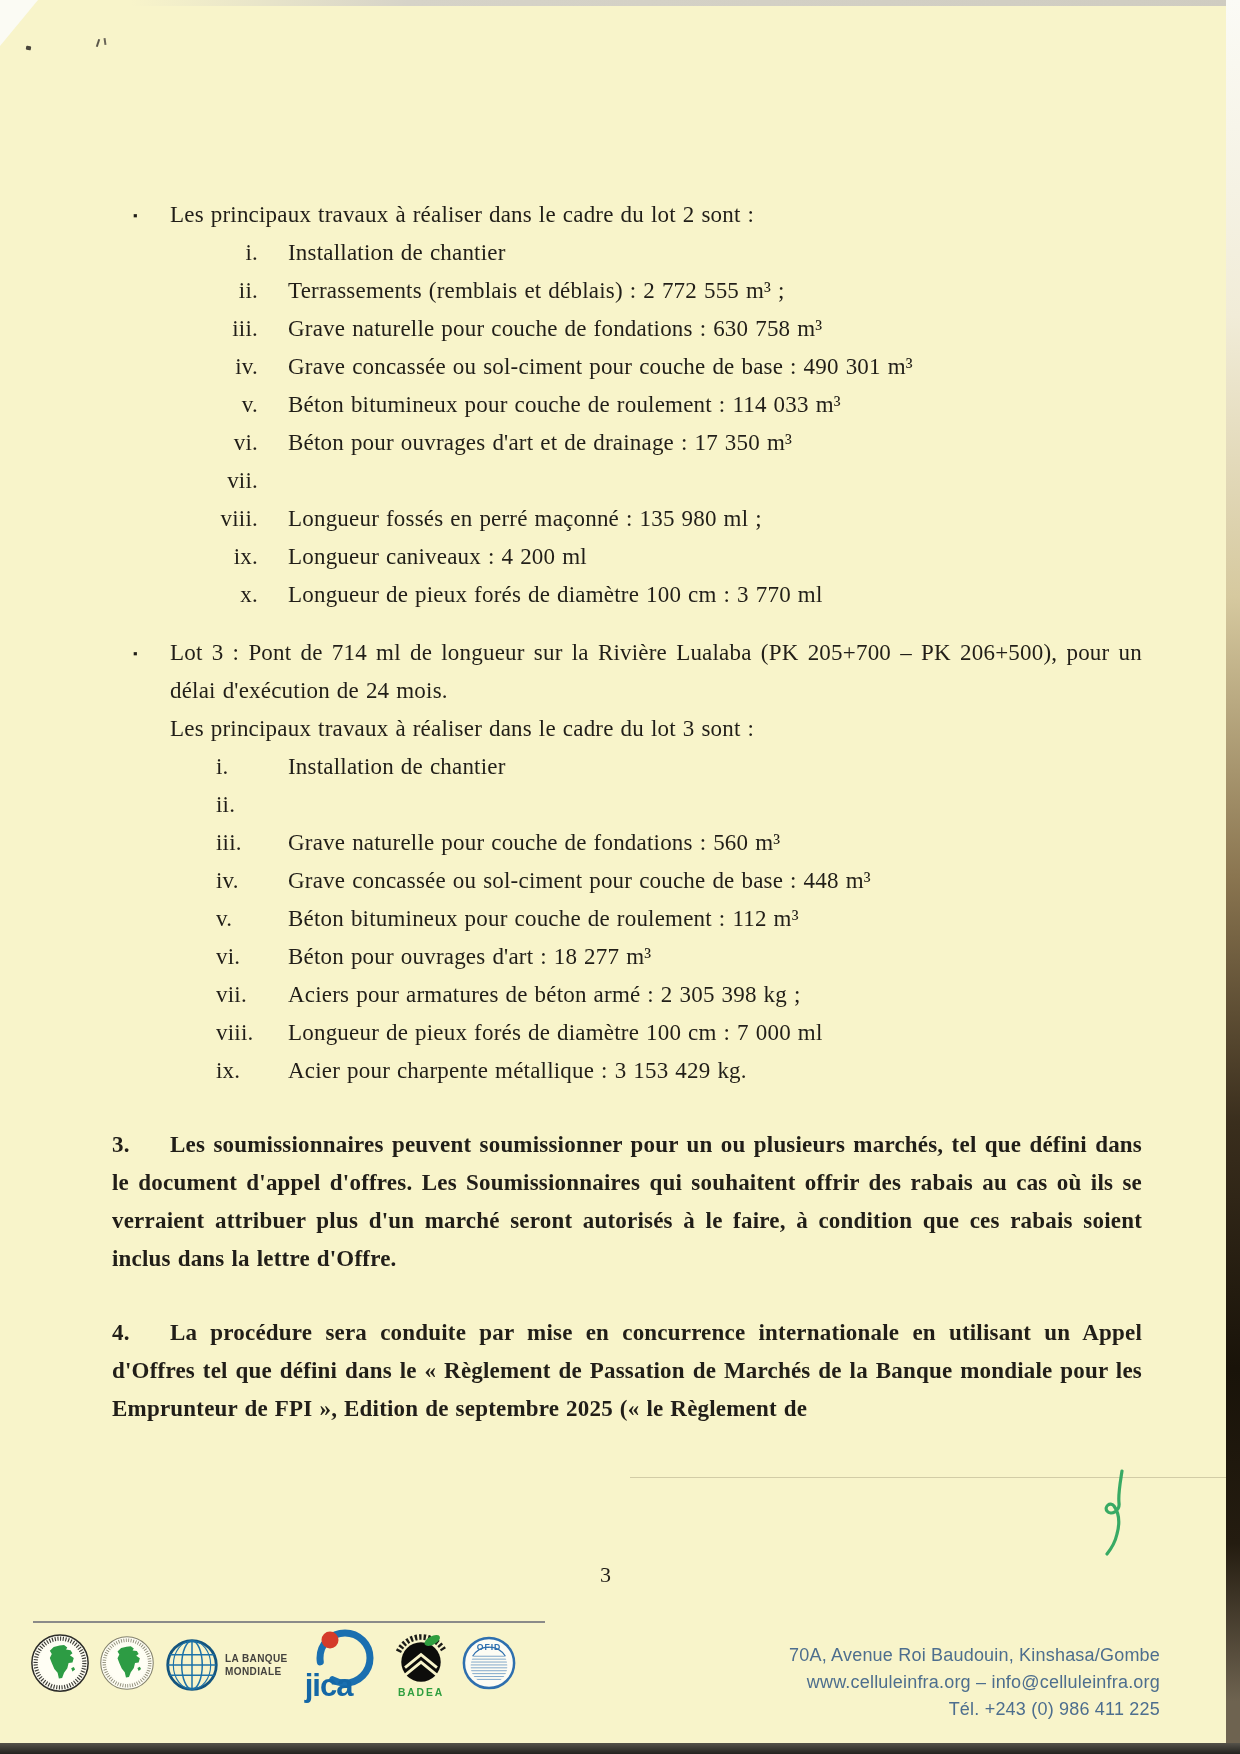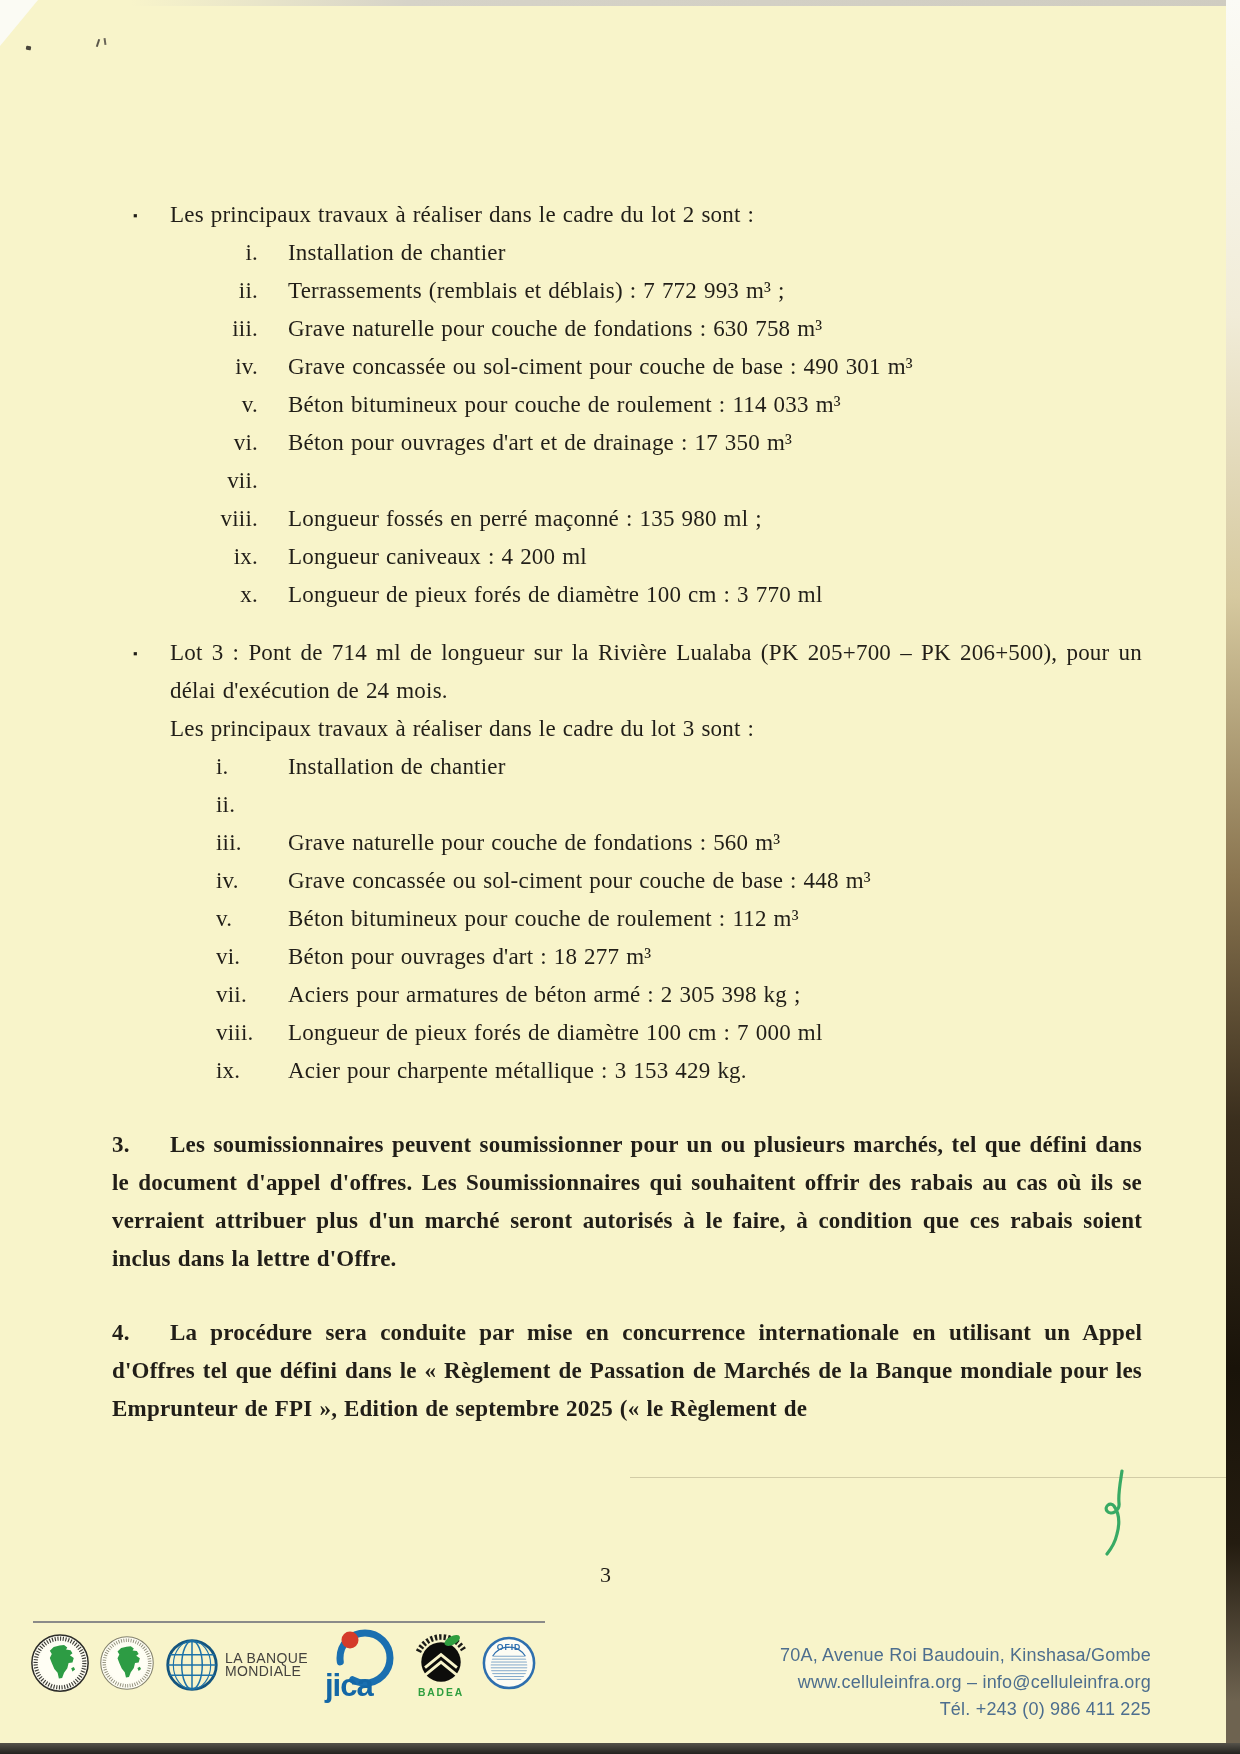--- a/index.html
+++ b/index.html
@@ -33,25 +33,25 @@
   .lot2-items .txt{margin-left:30px;}
   .lot3-items .num{width:118px;padding-left:46px;box-sizing:border-box;text-align:left;}
   .para{margin:36px 0 0 0;text-align:justify;font-weight:bold;}
   .pnum{display:inline-block;width:58px;}
   
   .page-number{position:absolute;left:600px;top:1562px;font-size:22px;}
   .footer-rule{position:absolute;left:33px;top:1621px;width:512px;height:2px;background:#8b8b89;}
   .logos{position:absolute;left:30px;top:1628px;width:500px;height:74px;display:flex;align-items:center;gap:9px;}
   .logo{flex:none;position:relative;}
   .wb-group{display:flex;align-items:center;gap:5px;}
-  .wb-label{font-family:"Liberation Sans",sans-serif;font-weight:normal;font-size:14px;line-height:13px;color:#44423e;letter-spacing:.4px;}
+  .wb-label{font-family:"Liberation Sans",sans-serif;font-weight:bold;font-size:10px;line-height:13px;color:#44423e;letter-spacing:.4px;}
   .jica-wrap{position:relative;width:84px;height:74px;}
   .jica-text{position:absolute;left:8px;bottom:-2px;font-family:"Liberation Sans",sans-serif;
         font-weight:bold;font-size:31px;color:#1467a6;letter-spacing:-1px;}
-  .contact{position:absolute;right:89px;top:1642px;text-align:right;
+  .contact{position:absolute;right:80px;top:1642px;text-align:right;
         font-family:"Liberation Sans",sans-serif;font-size:18px;line-height:27px;color:#4d6e8e;letter-spacing:.2px;}
 </style>
 </head>
 <body>
 
 <div class="page">
 
   <div class="edge-top"></div>
   <div class="corner-fold"></div>
   <div class="speck1"></div>
@@ -65,21 +65,21 @@
       <p class="intro">Les principaux travaux à réaliser dans le cadre du lot 2 sont :</p>
       <div class="items lot2-items">
 
           <div class="row">
             <span class="num">i.</span>
             <span class="txt">Installation de chantier</span>
           </div>
 
           <div class="row">
             <span class="num">ii.</span>
-            <span class="txt">Terrassements (remblais et déblais) : 7 772 993 m³ ;</span>
+            <span class="txt">Terrassements (remblais et déblais) : 2 772 555 m³ ;</span>
           </div>
 
           <div class="row">
             <span class="num">iii.</span>
             <span class="txt">Grave naturelle pour couche de fondations : 630 758 m³</span>
           </div>
 
           <div class="row">
             <span class="num">iv.</span>
             <span class="txt">Grave concassée ou sol-ciment pour couche de base : 490 301 m³</span>

